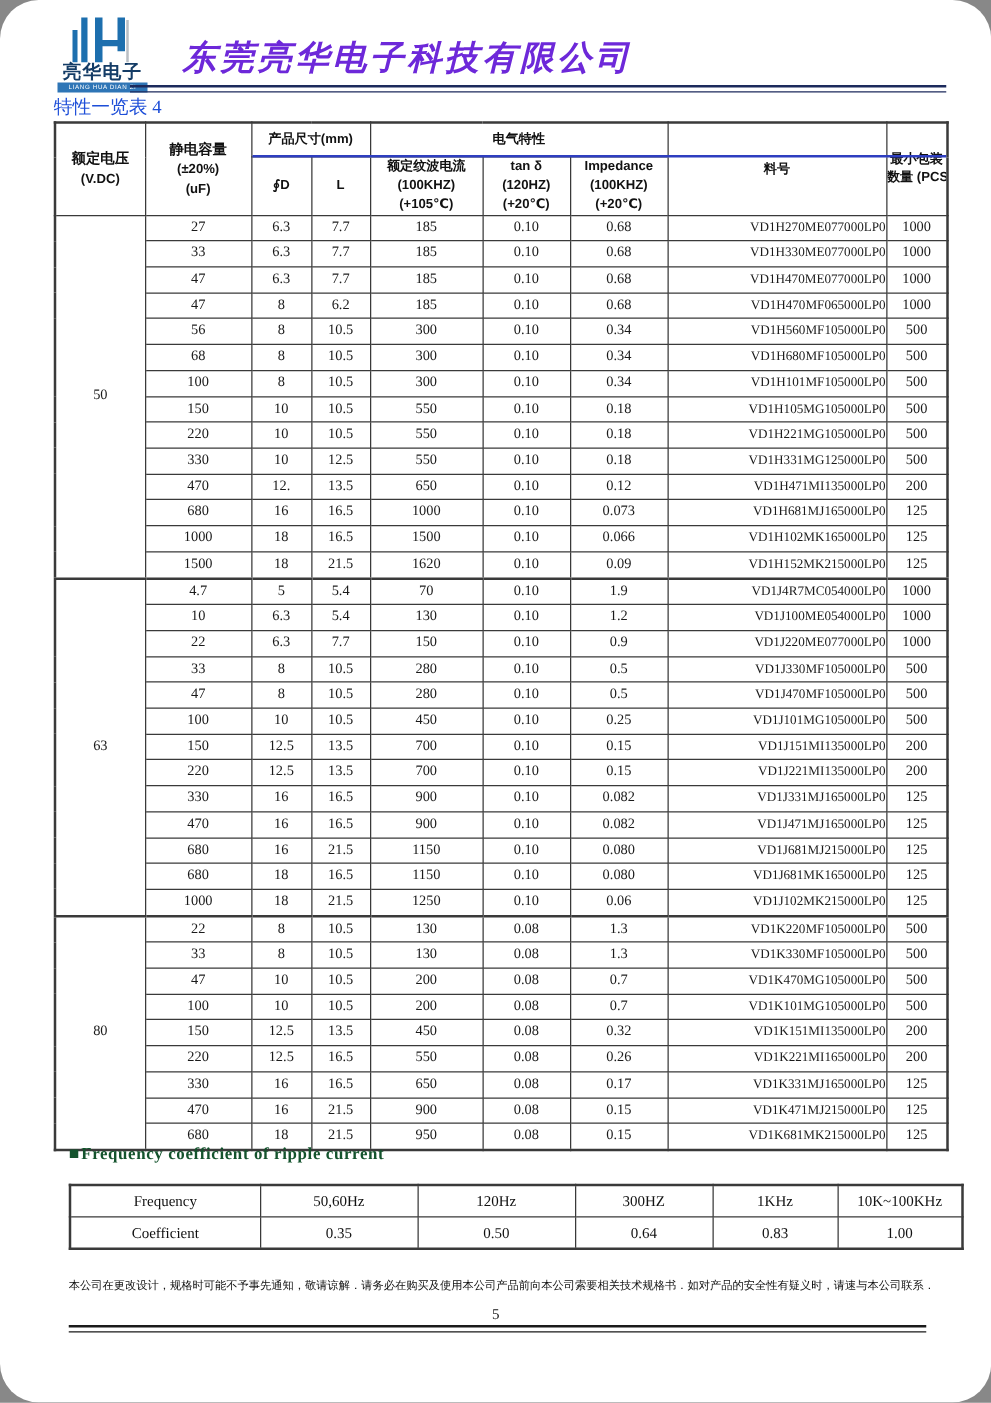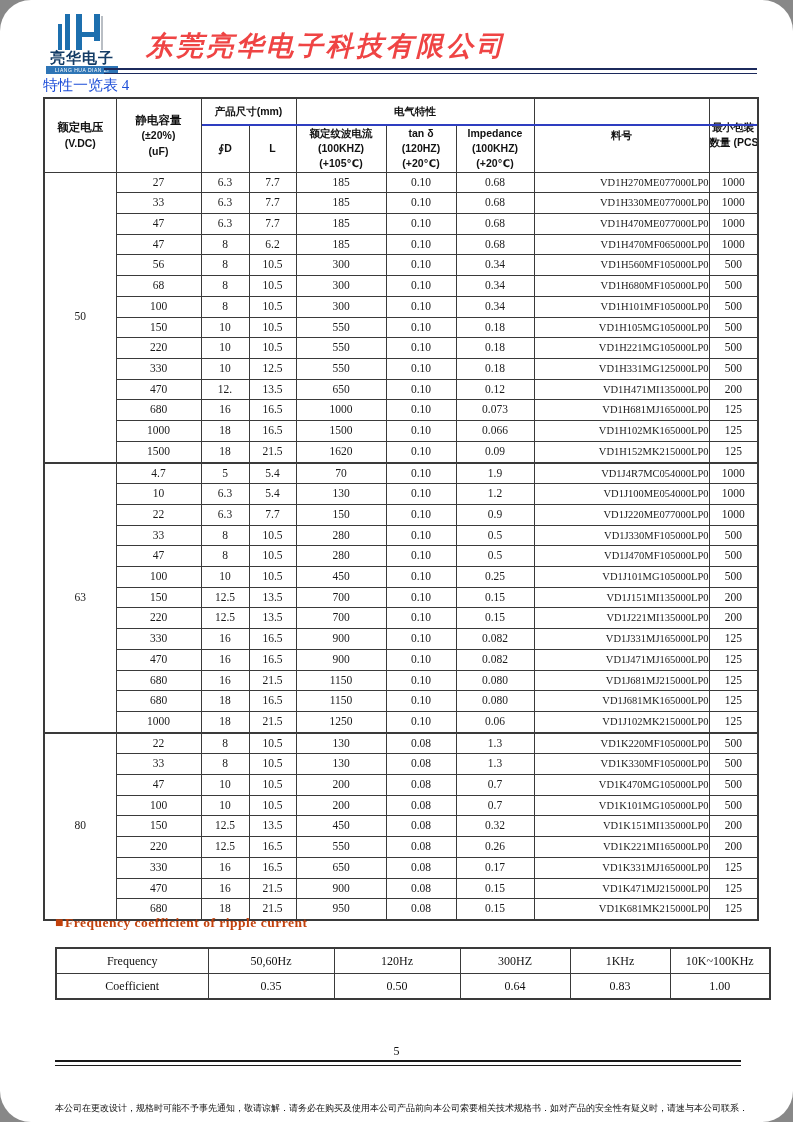--- a/index.html
+++ b/index.html
@@ -10,21 +10,21 @@
   }
   
   .logo{position:absolute;left:46px;top:12px;width:72px;}
   .logo-mark{display:block;margin:0 auto;}
   .logo-cn{font-family:"Liberation Sans","DejaVu Sans",sans-serif;font-weight:bold;
     font-size:15px;letter-spacing:1px;color:#143c66;text-align:center;line-height:16px;}
   .logo-en{font-family:"Liberation Sans",sans-serif;font-size:5px;letter-spacing:.5px;
     color:#ffffff;background:#2e75b6;text-align:center;line-height:8px;height:8px;}
   .company-name{
     position:absolute;left:146px;top:28px;width:560px;
-    font-size:27px;font-weight:bold;font-style:italic;color:#ef4444;
+    font-size:27px;font-weight:bold;font-style:italic;color:#6d28d9;
     letter-spacing:3px;white-space:nowrap;
   }
   .header-rule{
     position:absolute;left:104px;top:68px;width:653px;height:3px;
     border-top:2px solid #1c2a5c;border-bottom:1px solid #1c2a5c;
   }
   .section-title{position:absolute;left:43px;top:76px;font-size:15px;color:#1d4ed8;}
 
   
   .spec-wrap{position:absolute;left:43px;top:97px;width:714px;}
@@ -43,35 +43,35 @@
   .band-a th.no-bottom{border-bottom:none;}
   .spec-table tbody td{font-size:11.5px;height:19.7px;line-height:19.7px;}
   .spec-table td.part-no{font-size:10.5px;letter-spacing:0;text-align:right;}
   .spec-table tbody tr.group-start td{border-top:2px solid #3a3a3a;}
   .blue-line{position:absolute;left:159px;top:27px;width:calc(100% - 159px);
     height:2px;background:#2e3ec0;z-index:2;pointer-events:none;}
 
   
   .freq-title{
     position:absolute;left:55px;top:915px;
-    font-weight:bold;font-size:13.5px;letter-spacing:.5px;color:#c2410c;
+    font-weight:bold;font-size:13.5px;letter-spacing:.5px;color:#14532d;
   }
   .freq-title .sq{font-size:14px;margin-right:1px;}
   .freq-wrap{position:absolute;left:43px;top:947px;width:714px;padding-left:12px;}
   .freq-table{border:2px solid #3a3a3a;}
   .freq-table td{
     border:1px solid #3a3a3a;text-align:center;font-size:12px;height:22px;color:#111;
   }
 
   
   .page-number{position:absolute;left:0;top:1044px;width:100%;text-align:center;
     font-size:12px;color:#111;}
   .footer-rule{position:absolute;left:55px;top:1060px;width:686px;height:3px;
     border-top:2px solid #1a1a1a;border-bottom:1px solid #1a1a1a;}
-  .footer-note{position:absolute;left:55px;top:1102px;width:686px;
+  .footer-note{position:absolute;left:55px;top:1022px;width:686px;
     font-size:9px;line-height:12px;color:#111;white-space:nowrap;}
 </style>
 </head>
 <body>
 
 <div class="page">
 
   <div class="logo">
     <svg class="logo-mark" width="52" height="38" viewBox="0 0 52 38">
       <rect x="2" y="12" width="4" height="26" fill="#1d6fae"></rect>

